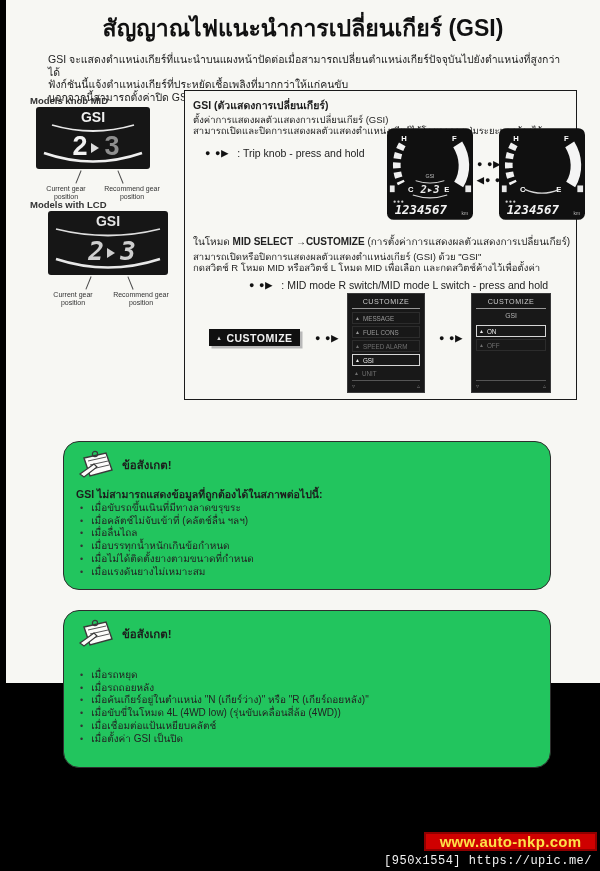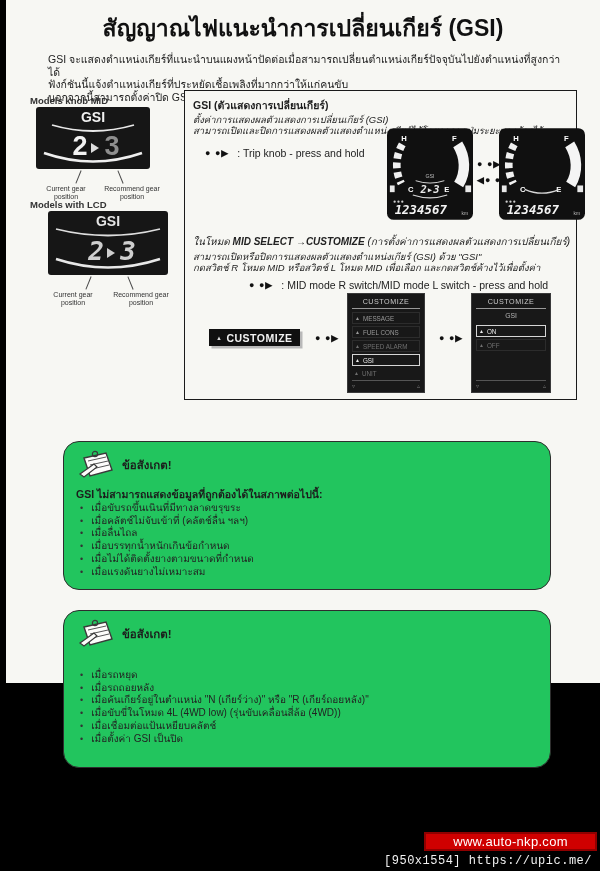--- a/index.html
+++ b/index.html
@@ -17,21 +17,21 @@
 
   .col-label { font-size:9.5px; font-weight:bold; color:#333; }
 
   .pointer { position:absolute; width:1.3px; background:#4a4a4a; }
 
   .cap { position:absolute; font-size:7px; line-height:8px; color:#333; text-align:center; }
 
   .panel { position:absolute; left:178px; top:90px; width:393px; height:310px;
     border:1.5px solid #1a1a1a; background:#f7f7f3; }
   .panel .bold-head { position:absolute; left:8px; top:6px; font-size:10.5px; font-weight:bold; }
-  .p-line { position:absolute; font-size:9.5px; color:#222; white-space:nowrap;font-style:italic; }
+  .p-line { position:absolute; font-size:9.5px; color:#222; white-space:nowrap; }
   .arrow-glyph { font-size:9px; font-weight:bold; color:#111; letter-spacing:1px; }
   .instr { font-size:10.5px; color:#222; }
 
   .cluster { position:absolute; width:86px; height:94px; }
   .between { position:absolute; display:flex; flex-direction:column; gap:6px; align-items:center; }
 
   .cust-btn { position:absolute; background:#101010; color:#f2f2f2; font-size:10.5px; font-weight:bold;
     letter-spacing:0.5px; display:flex; align-items:center; gap:4px; padding:0 7px; height:17px;
     box-shadow:2.5px 2.5px 0 #b9b9b9; }
   .cust-btn .mk { font-size:6px; color:#ddd; }
@@ -51,21 +51,21 @@
   .note { position:absolute; left:57px; width:488px; border:1.6px solid #2e2e2e; border-radius:16px;
     background:#22c55e; }
   .note .n-title { position:absolute; left:58px; top:14px; font-size:11.5px; font-weight:bold; }
   .note .n-head { position:absolute; left:12px; font-size:10.5px; font-weight:bold; }
   .note .bullets { position:absolute; left:16px; }
   .note .b-row { display:flex; gap:8px; font-size:10px; line-height:12.7px; color:#222; }
   .note .dot { font-size:9px; color:#333; }
 
   .banner { position:absolute; left:424px; top:832px; width:173px; height:19px; background:#cf0000;
     border:2px solid #8f0000; display:flex; align-items:center; justify-content:center; }
-  .banner span { color:#ffffff; font-weight:normal; font-size:13px; letter-spacing:0.3px; }
+  .banner span { color:#fde047; font-weight:bold; font-size:15px; letter-spacing:0.3px; }
   .bottom-strip { position:absolute; left:0; top:851px; width:600px; height:20px; background:#000;
     display:flex; align-items:center; justify-content:flex-end; padding-right:8px; }
   .bottom-strip span { color:#f2f2f2; font-size:12px; letter-spacing:0.5px;font-family:Liberation Mono, monospace; }
   .left-strip { position:absolute; left:0; top:0; width:6px; height:851px; background:#000; }
 
   svg text { font-family:"Liberation Sans", sans-serif; }
   .seg { font-family:"DejaVu Sans Mono", monospace; font-style:italic; font-weight:bold; }
 </style>
 </head>
 <body>

